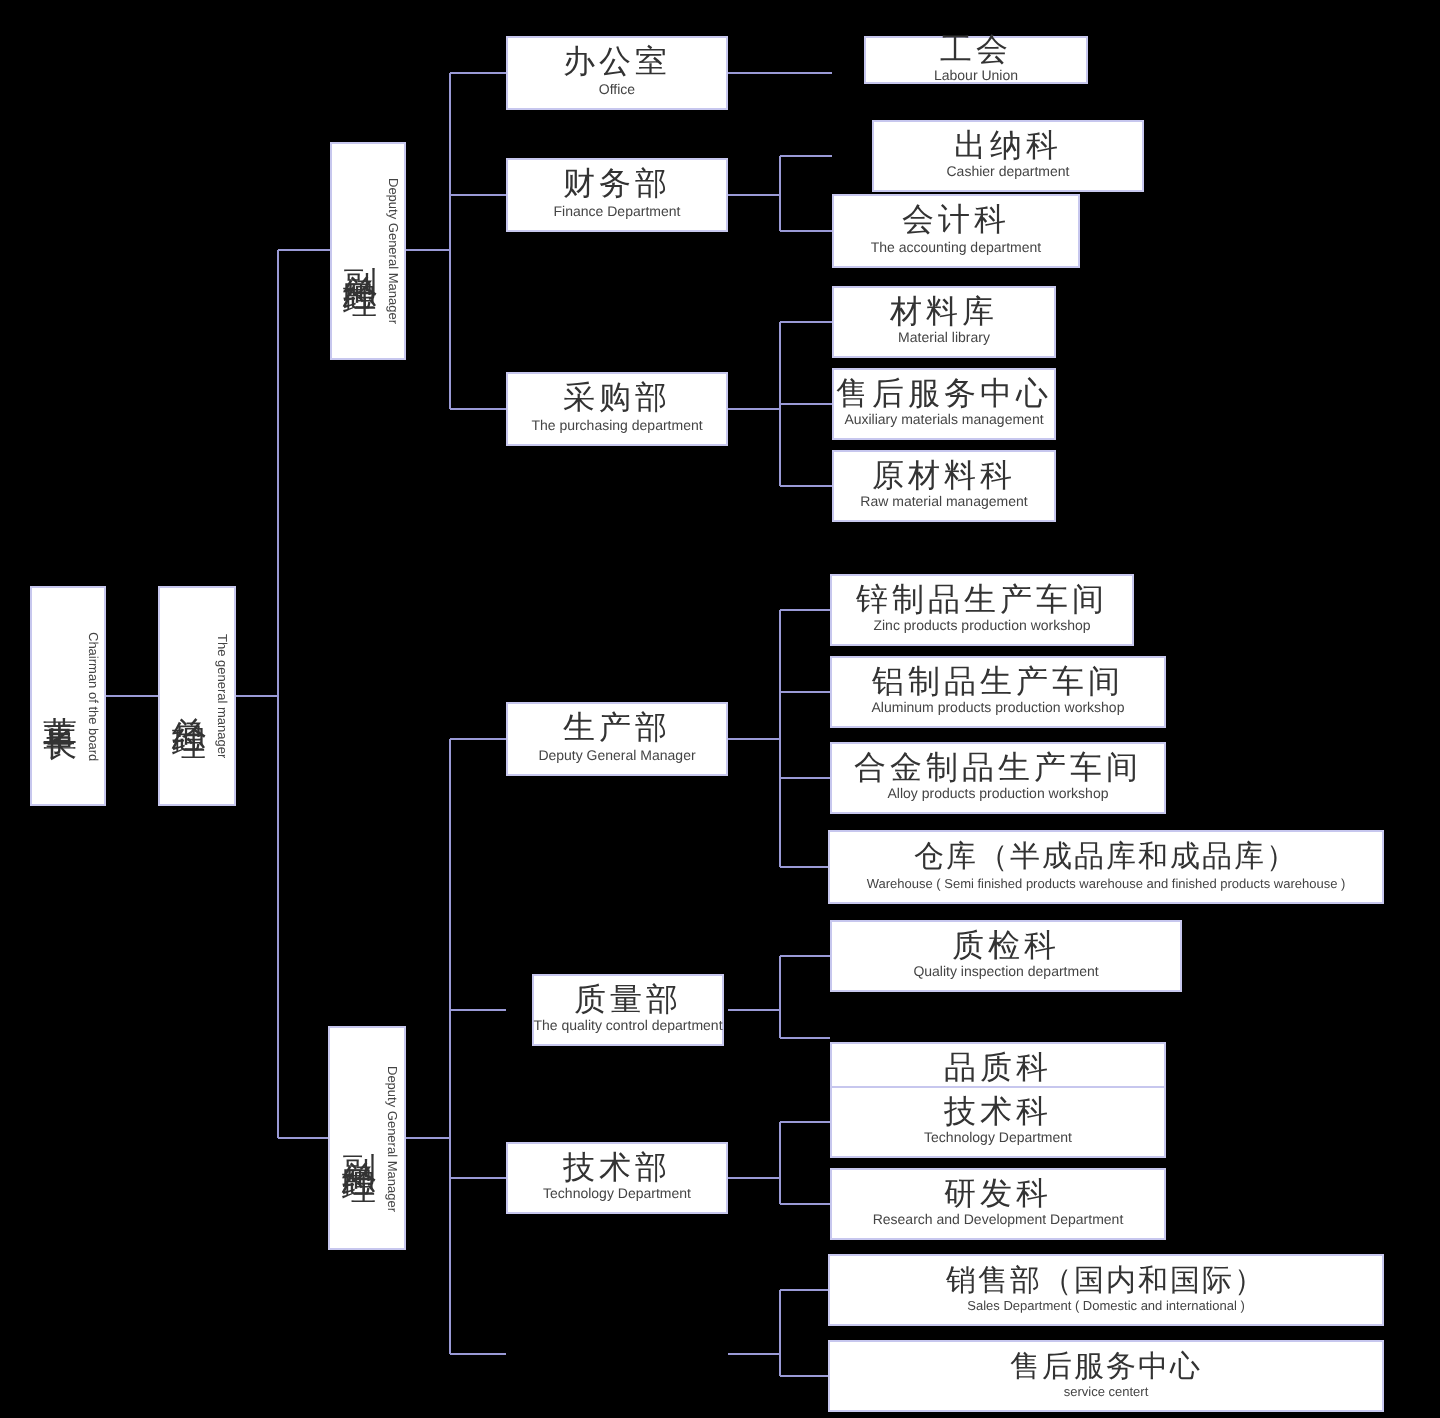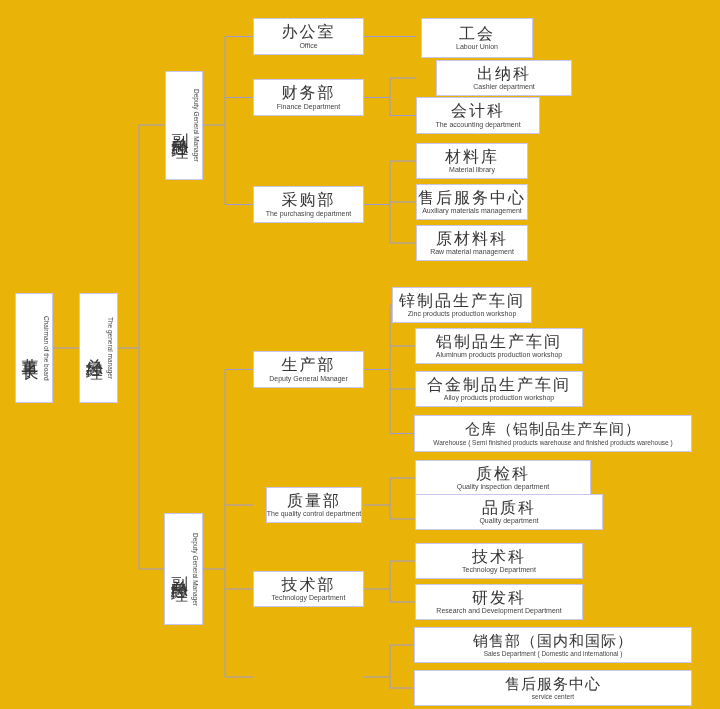--- a/index.html
+++ b/index.html
@@ -3,21 +3,21 @@
 <meta charset="utf-8">
 <style>
   :root{
     --border:#c7c7ee;
     --line:#9a9ad6;
     --zh:#333333;
     --en:#444444;
   }
   *{margin:0;padding:0;box-sizing:border-box;}
   body{background:#ffffff;font-family:"Liberation Sans", sans-serif;}
-  .stage{position:relative;width:720px;height:709px;background:#eab308;overflow:hidden;}
+  .stage{position:relative;width:720px;height:709px;background:#000000;overflow:hidden;}
   .wires{position:absolute;left:0;top:0;width:720px;height:709px;}
   .wires path{stroke:var(--line);stroke-width:1;fill:none;}
   .node{
     position:absolute;background:#ffffff;border:1px solid var(--border);
     display:flex;align-items:center;justify-content:center;
   }
   .hnode{flex-direction:column;line-height:1.1;}
   .hnode .zh{font-size:16px;color:var(--zh);letter-spacing:2px;white-space:nowrap;}
   .hnode .en{font-size:7px;color:var(--en);white-space:nowrap;margin-top:1px;}
   .hnode.wide .zh{font-size:15px;letter-spacing:1px;}
@@ -120,21 +120,21 @@
   </div>
   <div class="node hnode" style="left:266px;top:487px;width:96px;height:36px">
     <span class="zh">质量部</span>
     <span class="en">The quality control department</span>
   </div>
   <div class="node hnode" style="left:253px;top:571px;width:111px;height:36px">
     <span class="zh">技术部</span>
     <span class="en">Technology Department</span>
   </div>
 
-  <div class="node hnode" style="left:421px;top:18px;width:112px;height:40px">
+  <div class="node hnode" style="left:432px;top:18px;width:112px;height:24px">
     <span class="zh">工会</span>
     <span class="en">Labour Union</span>
   </div>
   <div class="node hnode" style="left:436px;top:60px;width:136px;height:36px">
     <span class="zh">出纳科</span>
     <span class="en">Cashier department</span>
   </div>
   <div class="node hnode" style="left:416px;top:97px;width:124px;height:37px">
     <span class="zh">会计科</span>
     <span class="en">The accounting department</span>
@@ -144,41 +144,41 @@
     <span class="en">Material library</span>
   </div>
   <div class="node hnode" style="left:416px;top:184px;width:112px;height:36px">
     <span class="zh">售后服务中心</span>
     <span class="en">Auxiliary materials management</span>
   </div>
   <div class="node hnode" style="left:416px;top:225px;width:112px;height:36px">
     <span class="zh">原材料科</span>
     <span class="en">Raw material management</span>
   </div>
-  <div class="node hnode" style="left:392px;top:287px;width:140px;height:36px">
+  <div class="node hnode" style="left:415px;top:287px;width:152px;height:36px">
     <span class="zh">锌制品生产车间</span>
     <span class="en">Zinc products production workshop</span>
   </div>
   <div class="node hnode" style="left:415px;top:328px;width:168px;height:36px">
     <span class="zh">铝制品生产车间</span>
     <span class="en">Aluminum products production workshop</span>
   </div>
   <div class="node hnode" style="left:415px;top:371px;width:168px;height:36px">
     <span class="zh">合金制品生产车间</span>
     <span class="en">Alloy products production workshop</span>
   </div>
   <div class="node hnode wide" style="left:414px;top:415px;width:278px;height:37px">
-    <span class="zh">仓库（铝制品生产车间）</span>
+    <span class="zh">仓库（半成品库和成品库）</span>
     <span class="en">Warehouse ( Semi finished products warehouse and finished products warehouse )</span>
   </div>
   <div class="node hnode" style="left:415px;top:460px;width:176px;height:36px">
     <span class="zh">质检科</span>
     <span class="en">Quality inspection department</span>
   </div>
-  <div class="node hnode" style="left:415px;top:494px;width:188px;height:36px">
+  <div class="node hnode" style="left:415px;top:521px;width:168px;height:36px">
     <span class="zh">品质科</span>
     <span class="en">Quality department</span>
   </div>
   <div class="node hnode" style="left:415px;top:543px;width:168px;height:36px">
     <span class="zh">技术科</span>
     <span class="en">Technology Department</span>
   </div>
   <div class="node hnode wide" style="left:414px;top:627px;width:278px;height:36px">
     <span class="zh">销售部（国内和国际）</span>
     <span class="en">Sales Department ( Domestic and international )</span>

